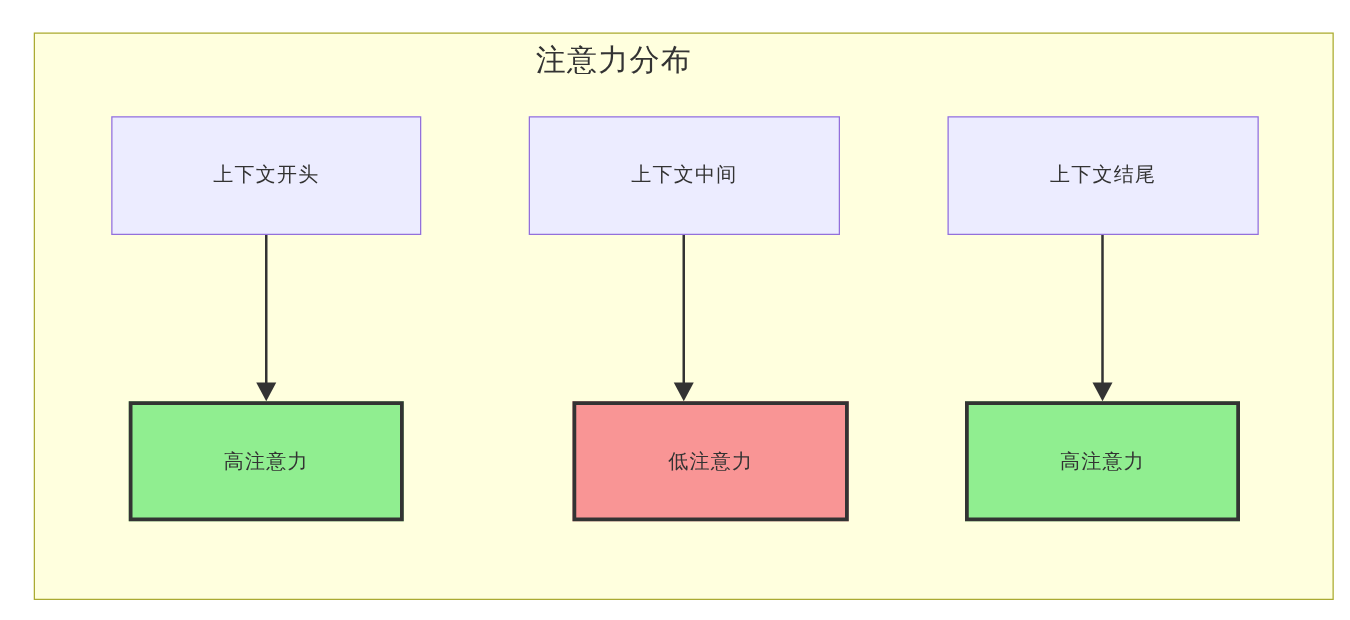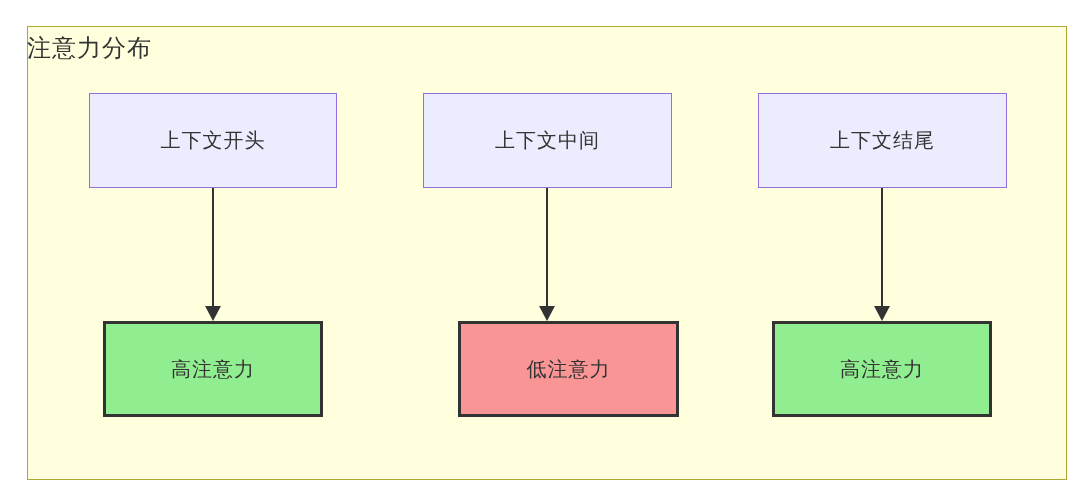--- a/index.html
+++ b/index.html
@@ -33,30 +33,31 @@
     width: 1040px;
     height: 454px;
     background: var(--container-fill);
     border: 1.5px solid var(--container-border);
   }
   .cluster-title {
     position: absolute;
     left: 27px;
     top: 32px;
     width: 928px;
+    text-align: center;
     font-size: 24px;
     color: var(--text);
     letter-spacing: 1px;
   }
   .node {
     position: absolute;
     display: flex;
     align-items: center;
     justify-content: center;
-    font-size: 20px;
+    font-size: 16px;
     color: var(--text);
     letter-spacing: 1px;
   }
   .node.context {
     background: var(--context-fill);
     border: 1.5px solid var(--context-border);
     top: 93px;
     height: 95px;
   }
   .node.result {

